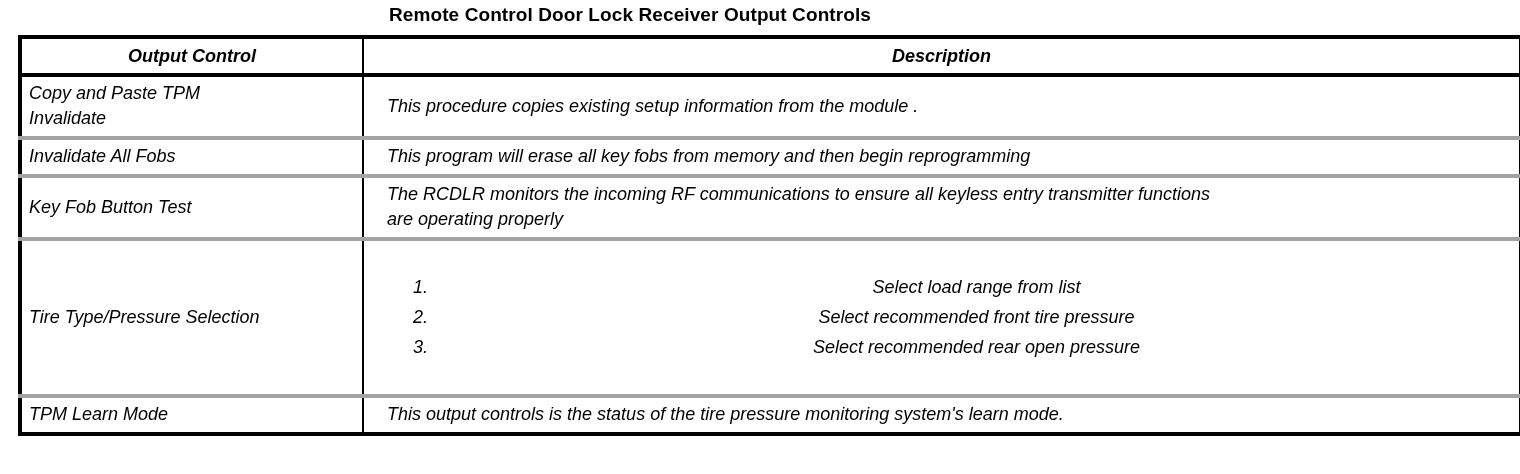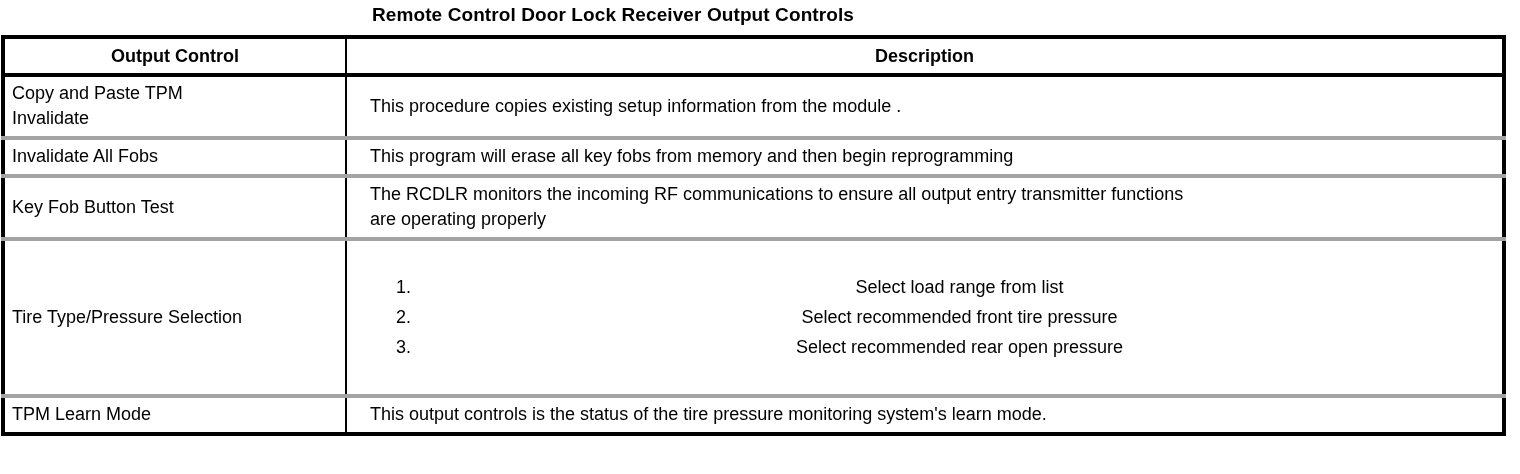--- a/index.html
+++ b/index.html
@@ -15,34 +15,36 @@
     font-family: "Liberation Sans", sans-serif;
     color: #000000;
     -webkit-font-smoothing: none;
   }
 
   .page {
     position: relative;
     width: 1226px;
     height: 474px;
     box-sizing: border-box;
+    margin-left: 17px;
   }
 
   .doc-title {
     text-align: center;
     font-size: 19px;
     font-weight: bold;
     line-height: 22px;
     letter-spacing: 0.1px;
     padding-top: 4px;
     margin: 0 0 9px 0;
   }
 
   .table-wrap {
     margin: 0 14px 0 1px;
+    font-style: italic;
   }
 
   table.controls-table {
     border-collapse: collapse;
     table-layout: fixed;
     width: 1505px;
     border: 4px solid #000000;
   }
 
   table.controls-table col.c1 { width: 343px; }
@@ -130,21 +132,21 @@
           <td class="col-desc">This procedure copies existing setup information from the module .</td>
         </tr>
 
         <tr>
           <td class="col-name">Invalidate All Fobs</td>
           <td class="col-desc">This program will erase all key fobs from memory and then begin reprogramming</td>
         </tr>
 
         <tr class="row-tall">
           <td class="col-name">Key Fob Button Test</td>
-          <td class="col-desc">The RCDLR monitors the incoming RF communications to ensure all output entry transmitter functions
+          <td class="col-desc">The RCDLR monitors the incoming RF communications to ensure all keyless entry transmitter functions
 are operating properly</td>
         </tr>
 
 
         <tr class="row-tall">
           <td class="col-name">Tire Type/Pressure Selection</td>
           <td class="col-desc">
             <ol class="step-list" id="tire-steps"><li>Select load range from list</li><li>Select recommended front tire pressure</li><li>Select recommended rear open pressure</li></ol>
           </td>
         </tr>

